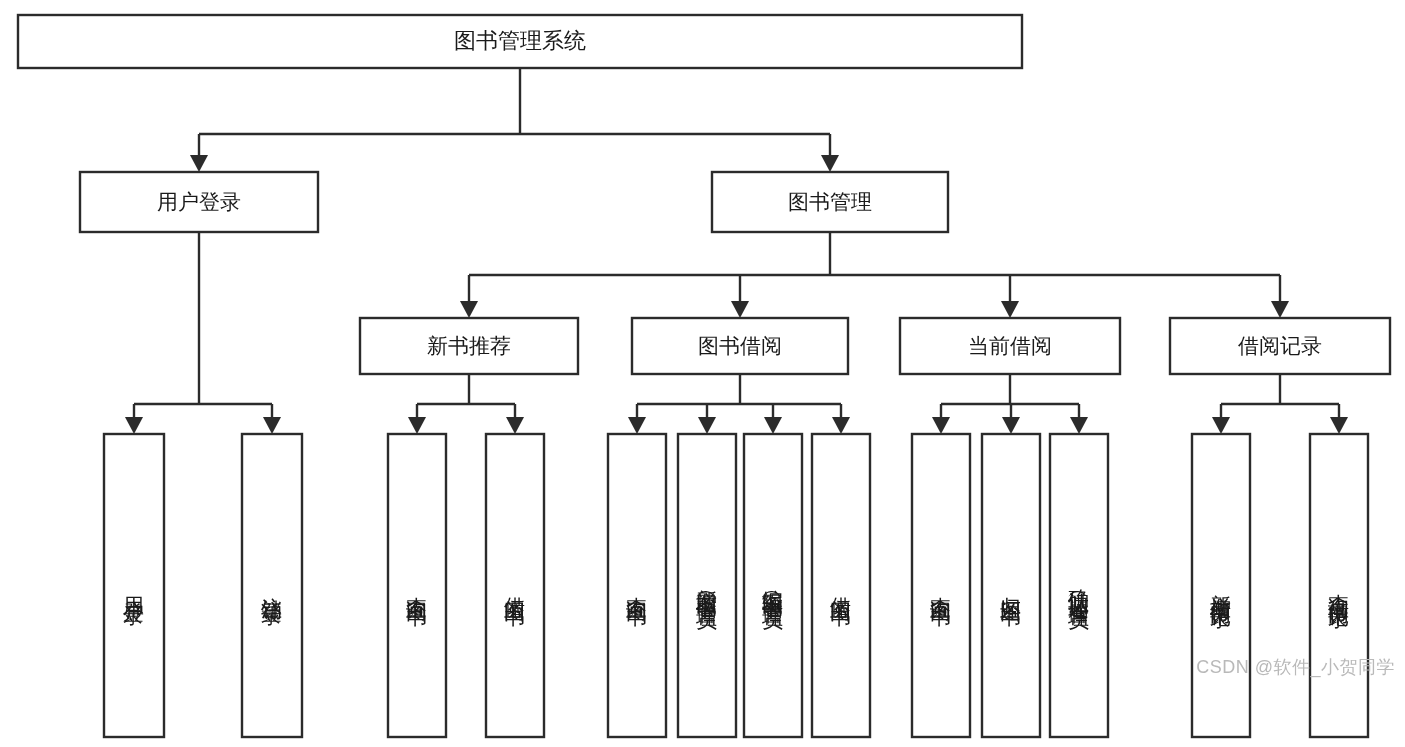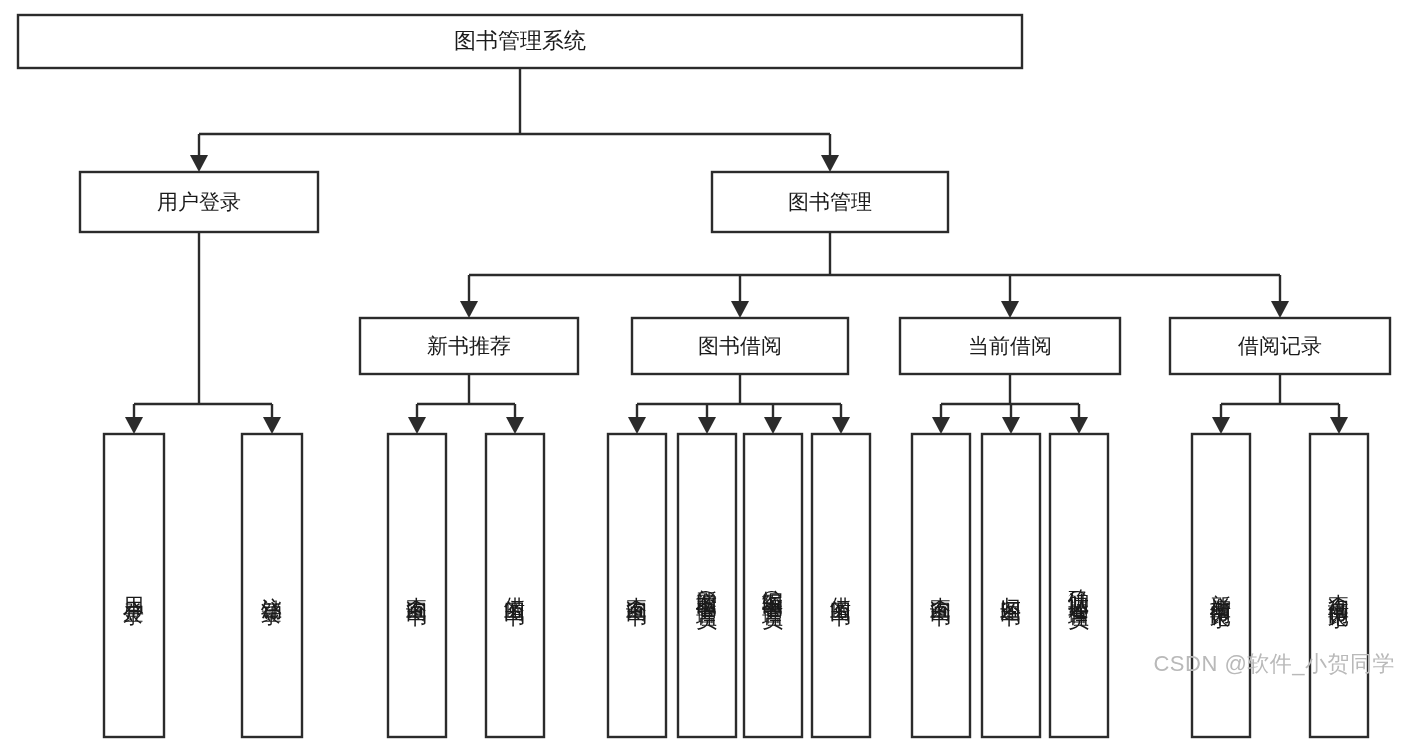--- a/index.html
+++ b/index.html
@@ -71,21 +71,21 @@
     justify-content: center;
     white-space: nowrap;
     pointer-events: none;
     user-select: none;
   }
   .watermark {
     position: absolute;
     right: 10px;
     bottom: 6px;
     font-family: "Liberation Sans", "DejaVu Sans", sans-serif;
-    font-size: 22px;
+    font-size: 18px;
     color: #b9b9b9;
     letter-spacing: 0.5px;
     white-space: nowrap;
     user-select: none;
     text-align: right;
   }
 </style>
 </head>
 <body>
 

